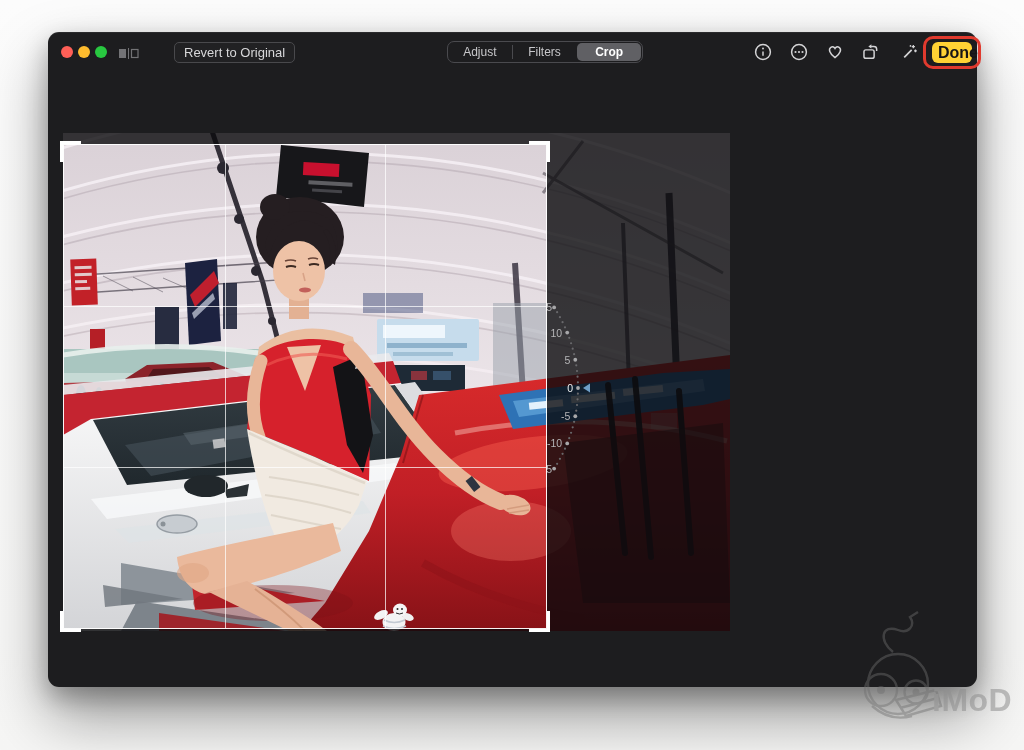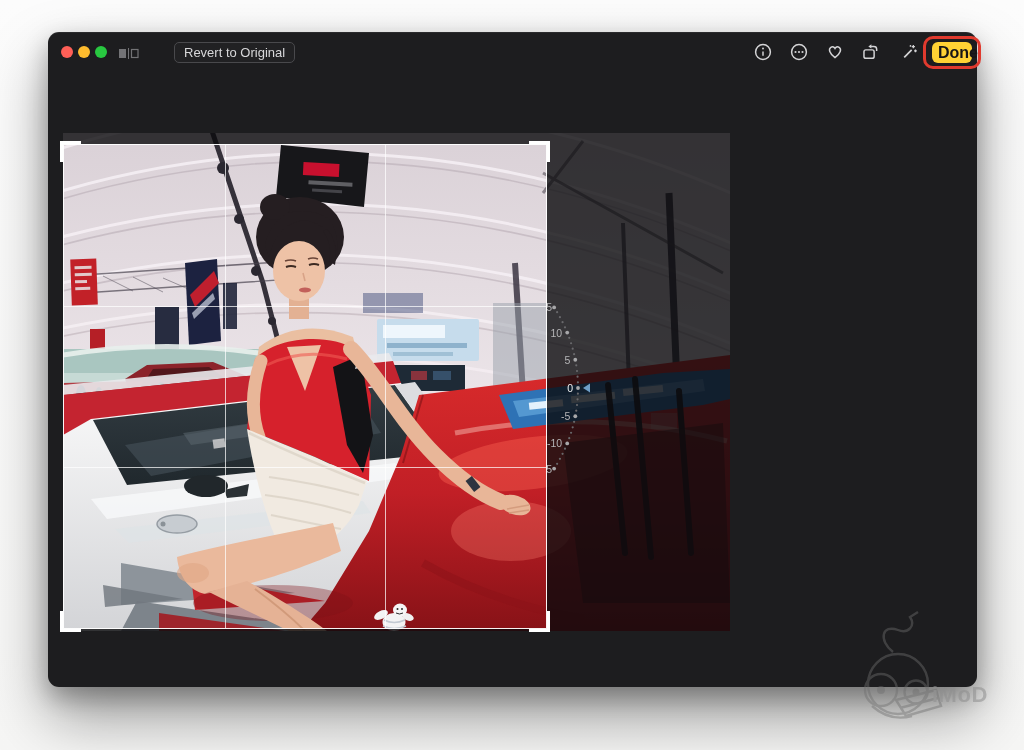--- a/index.html
+++ b/index.html
@@ -37,21 +37,21 @@
   .gv2{left:66.66%;top:0;width:1px;height:100%;}
   .gh1{top:33.33%;left:0;height:1px;width:100%;}
   .gh2{top:66.66%;left:0;height:1px;width:100%;}
   .bracket{position:absolute;width:18px;height:18px;}
   .b-tl{left:-4px;top:-4px;border-top:3px solid #fff;border-left:3px solid #fff;}
   .b-tr{right:-4px;top:-4px;border-top:3px solid #fff;border-right:3px solid #fff;}
   .b-bl{left:-4px;bottom:-4px;border-bottom:3px solid #fff;border-left:3px solid #fff;}
   .b-br{right:-4px;bottom:-4px;border-bottom:3px solid #fff;border-right:3px solid #fff;}
   
   .watermark{position:absolute;left:852px;top:610px;width:172px;height:140px;z-index:5;pointer-events:none;opacity:.55;}
-  .wm-text{position:absolute;left:80px;top:72px;font-size:22px;font-weight:700;color:#8f8f8f;letter-spacing:.5px;}
+  .wm-text{position:absolute;left:80px;top:72px;font-size:32px;font-weight:700;color:#8f8f8f;letter-spacing:.5px;}
 </style>
 </head>
 <body>
 
 <div class="stage">
   <div class="window">
 
     <div class="titlebar">
       <span class="tl red"></span>
       <span class="tl yellow"></span>
@@ -62,20 +62,26 @@
           <rect x="1" y="2" width="7" height="9" fill="#737376"></rect>
           <line x1="10.5" y1="1" x2="10.5" y2="12" stroke="#737376" stroke-width="1"></line>
           <rect x="13.5" y="2.5" width="6.5" height="8" fill="none" stroke="#737376" stroke-width="1.2"></rect>
         </svg>
       </div>
 
       <button class="revert">
         <span>Revert to Original</span>
       </button>
 
+      <div class="seg">
+        <div class="seg-item">Adjust</div>
+        <div class="seg-sep"></div>
+        <div class="seg-item">Filters</div>
+        <div class="seg-item selected">Crop</div>
+      </div>
 
       <div class="tb-icon i-info">
         <svg viewBox="0 0 17 17" fill="none" stroke="currentColor" stroke-width="1.4">
           <circle cx="8.5" cy="8.5" r="7"></circle>
           <line x1="8.5" y1="8" x2="8.5" y2="12"></line>
           <circle cx="8.5" cy="5.2" r="0.9" fill="currentColor" stroke="none"></circle>
         </svg>
       </div>
       <div class="tb-icon i-more">
         <svg viewBox="0 0 17 17" fill="none" stroke="currentColor" stroke-width="1.4">

